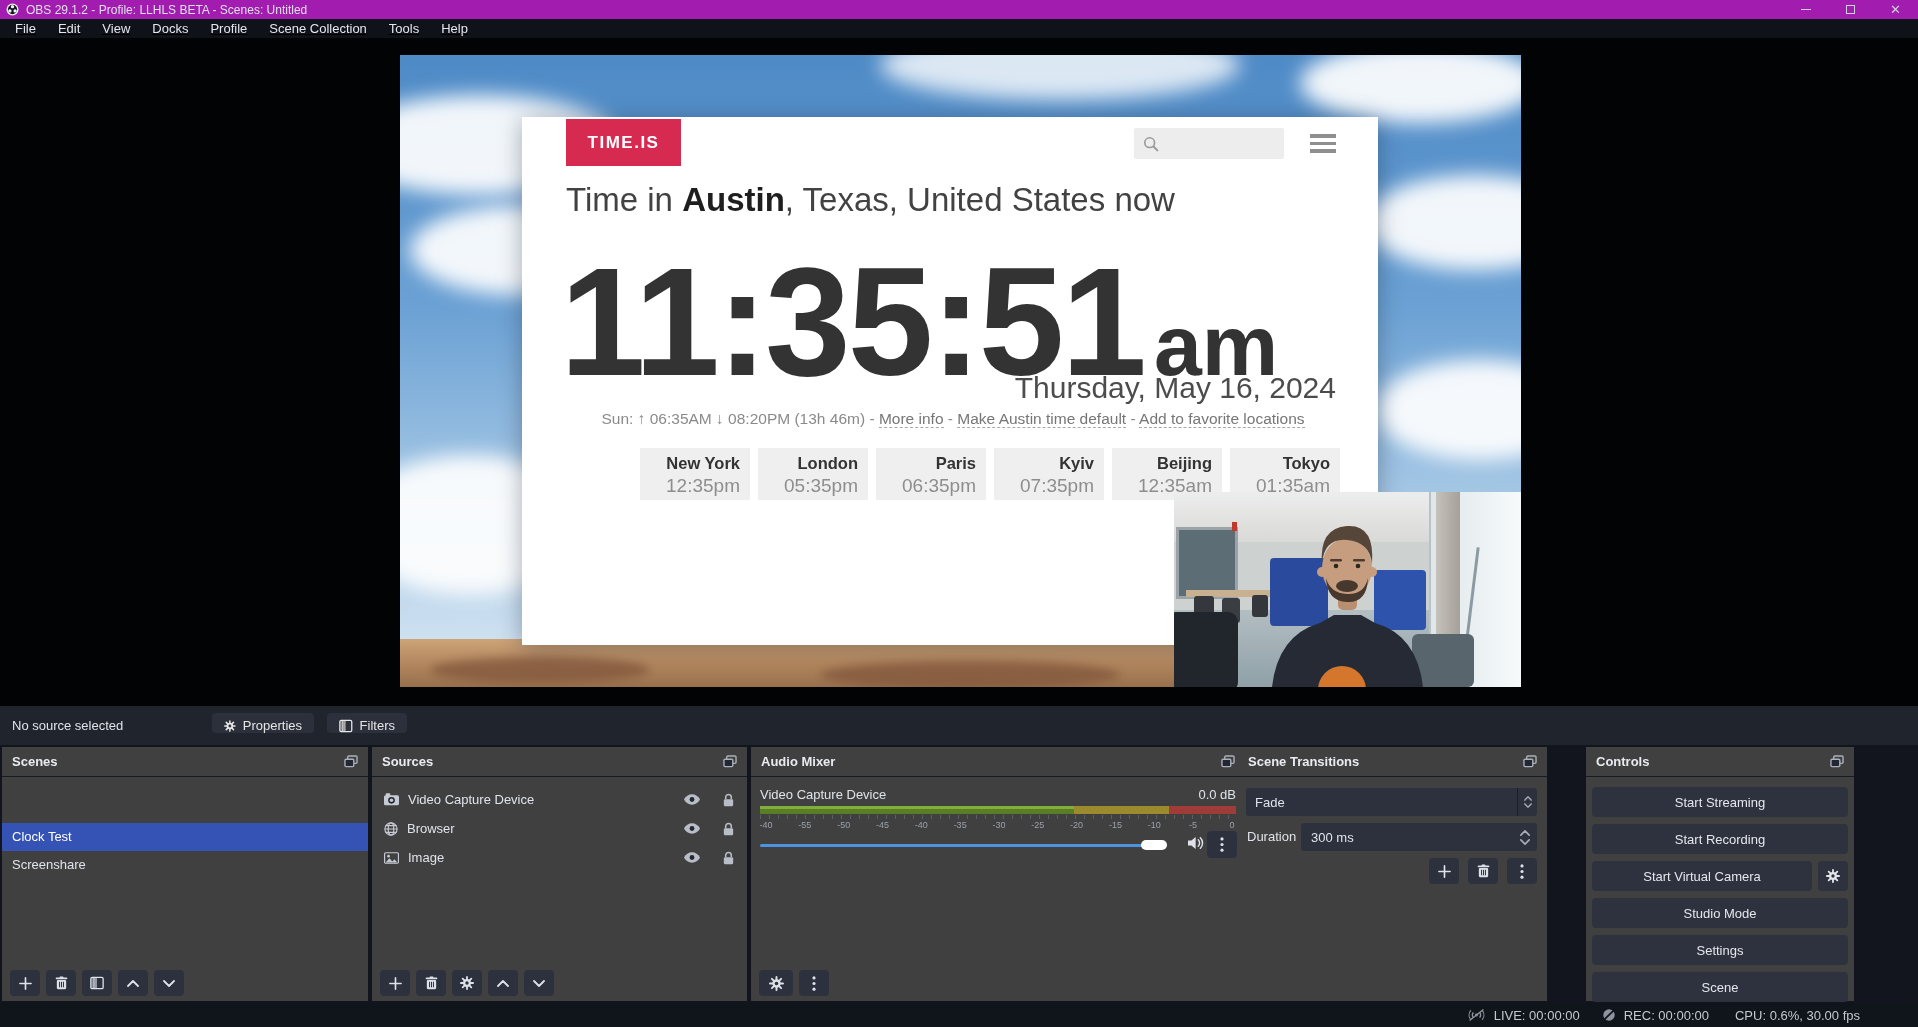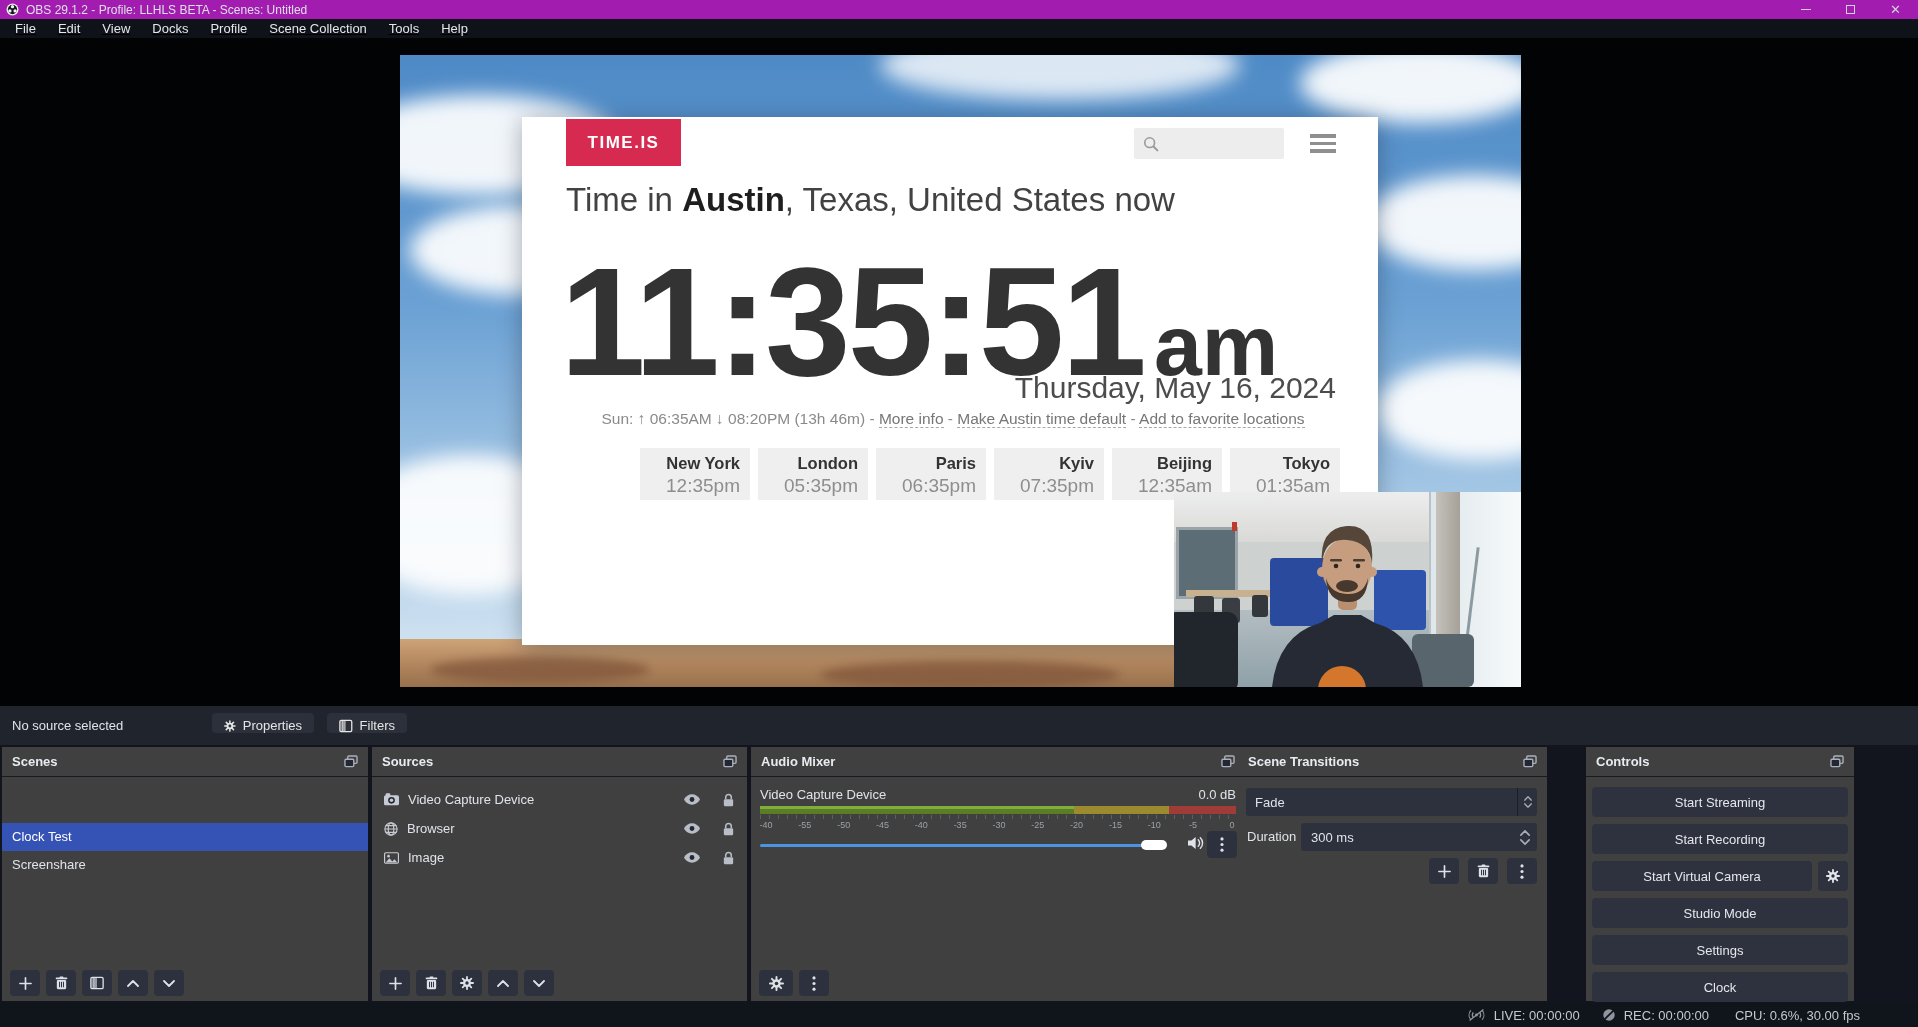--- a/index.html
+++ b/index.html
@@ -612,21 +612,21 @@
               <rect x="8.7" y="0" width="2.6" height="20" rx="1.3" transform="rotate(45 10 10)"></rect>
               <rect x="8.7" y="0" width="2.6" height="20" rx="1.3" transform="rotate(90 10 10)"></rect>
               <rect x="8.7" y="0" width="2.6" height="20" rx="1.3" transform="rotate(135 10 10)"></rect>
               <circle cx="10" cy="10" r="5.6"></circle>
             </g>
             <circle cx="10" cy="10" r="2.4" fill="#2e323e"></circle>
           </svg>
       </div>
       <div class="ctrl-btn" style="top:151px;">Studio Mode</div>
       <div class="ctrl-btn" style="top:188px;">Settings</div>
-      <div class="ctrl-btn" style="top:225px;">Clock</div>
+      <div class="ctrl-btn" style="top:225px;">Scene</div>
     </section>
   </div>
 
   <div class="statusbar">
     <div class="status-item">
       <svg class="status-ic" viewBox="0 0 22 16" width="19" height="14">
           <g stroke="currentColor" stroke-width="1.5" fill="none">
             <path d="M4.5 2.5a8.5 8.5 0 000 11" opacity=".85"></path>
             <path d="M17.5 2.5a8.5 8.5 0 010 11" opacity=".85"></path>
             <path d="M7.3 5a5 5 0 000 6"></path>

